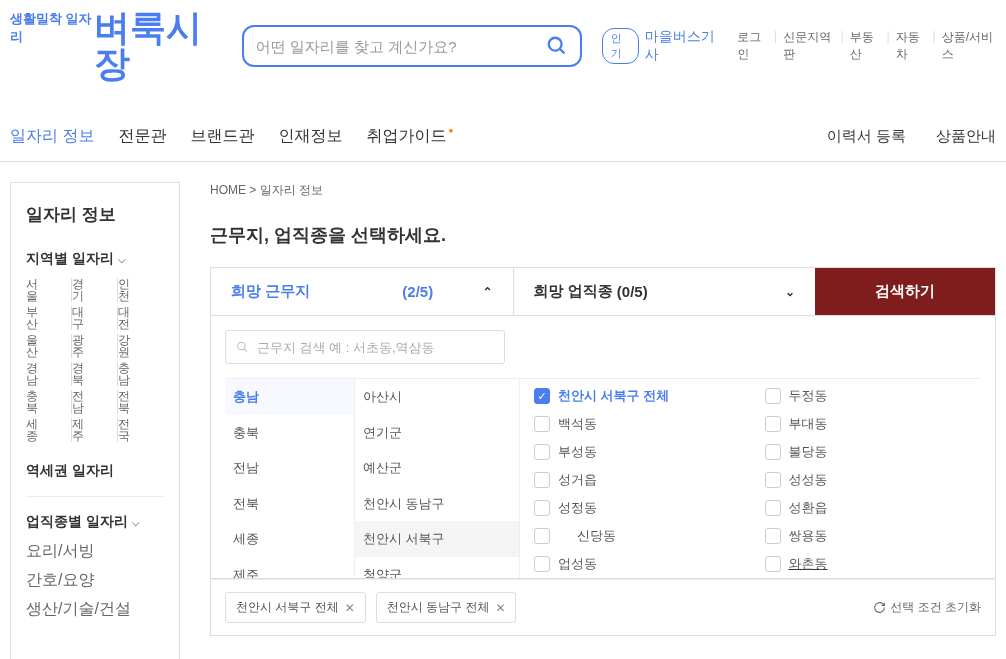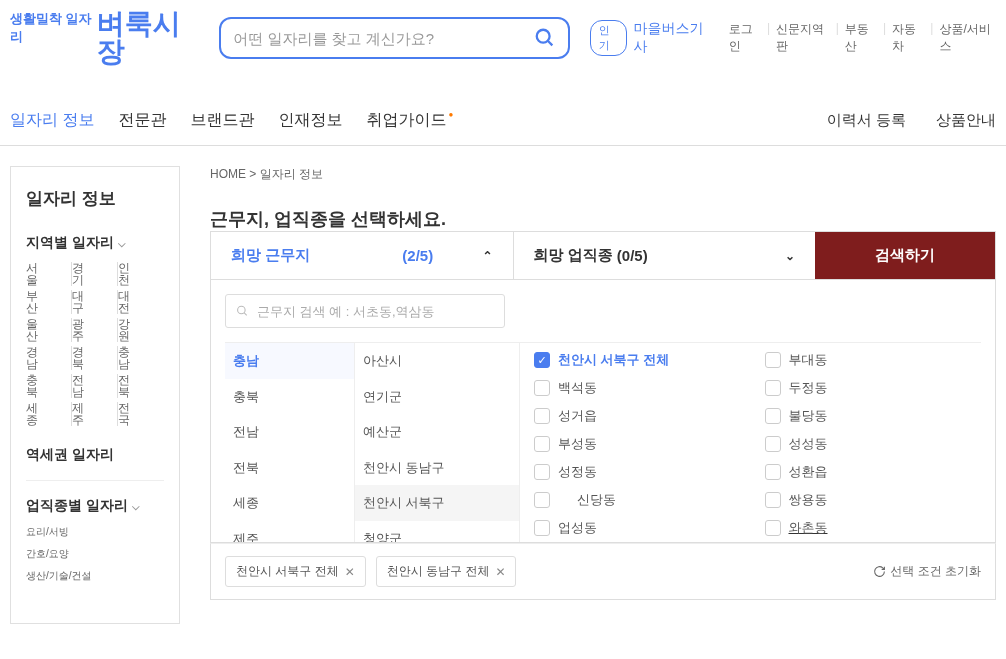--- a/index.html
+++ b/index.html
@@ -2,21 +2,21 @@
 <html><head>
   <meta charset="utf-8">
   <style>
     * { box-sizing: border-box; margin: 0; padding: 0; }
     body { font-family: -apple-system, "Malgun Gothic", sans-serif; font-size: 13px; color: #333; width: 1006px; }
     
     
     .header { display: flex; align-items: center; padding: 10px 10px; gap: 20px; }
     .logo { display: flex; }
     .logo-sub { color: #4a7def; font-size: 13px; font-weight: 600; }
-    .logo-main { color: #4a7def; font-size: 28px; font-weight: 800; line-height: 1; }
+    .logo-main { color: #4a7def; font-size: 36px; font-weight: 800; line-height: 1; }
     .search-box { width: 380px; height: 42px; border: 2px solid #4a7def; border-radius: 12px; display: flex; align-items: center; padding: 0 12px; }
     .search-box input { flex: 1; border: none; outline: none; font-size: 15px; color: #555; }
     .search-box input::placeholder { color: #999; }
     .search-icon { color: #4a7def; }
     .popular-link { display: flex; align-items: center; gap: 6px; }
     .popular-badge { border: 1px solid #4a7def; color: #4a7def; border-radius: 12px; padding: 2px 8px; font-size: 11px; }
     .popular-text { color: #4a7def; font-size: 14px; }
     .top-links { margin-left: auto; display: flex; gap: 6px; font-size: 12px; color: #666; }
     .top-links span.sep { color: #ddd; }
     .top-links span.link { cursor: pointer; }
@@ -37,26 +37,26 @@
     .sidebar-title { font-size: 17px; font-weight: 700; margin-bottom: 24px; }
     .sidebar-section { margin-bottom: 20px; }
     .sidebar-section-title { font-size: 14px; font-weight: 600; margin-bottom: 10px; cursor:pointer; }
     .sidebar-section-title .chev { margin-left: 4px; color: #999; font-size: 10px; }
     .region-grid { display: flex; flex-wrap: wrap; gap: 4px 0; }
     .region-item { width: 33.33%; display: flex; align-items: center; color: #666; font-size: 12px; cursor: pointer; }
     .region-item .lb { border-right: 1px solid #ddd; padding-right: 24px; line-height: 1; }
     .region-item:nth-child(3n) .lb { border-right: none; }
     .sidebar-divider { border: none; border-top: 1px solid #eee; margin: 16px 0; }
     .cat-list { display: flex; flex-direction: column; gap: 8px; }
-    .cat-item { color: #666; font-size: 10px; cursor: pointer; }
+    .cat-item { color: #666; font-size: 16px; cursor: pointer; }
     
     
     .main { flex: 1; }
     .breadcrumb { color: #666; font-size: 12px; margin-bottom: 24px; }
-    .main-title { font-size: 18px; font-weight: 700; }
+    .main-title { font-size: 18px; font-weight: 700; margin-bottom: 20px; }
     
     .filter-head { display: flex; border: 1px solid #ddd; }
     .filter-tab { flex: 1; display: flex; align-items: center; padding: 14px 20px; font-size: 15px; font-weight: 600; cursor: pointer; }
     .filter-tab .cnt { color: #4a7def; }
     .filter-tab.loc { color: #4a7def; gap: 44px; }
     .filter-tab .chev { margin-left: auto; font-size: 12px; color: #333; }
     .filter-tab + .filter-tab { border-left: 1px solid #ddd; }
     .filter-search { width: 180px; background: #7f1d1d; color: #fff; font-size: 15px; font-weight: 600; display: flex; align-items: center; justify-content: center; cursor: pointer; }
     
     .filter-body { border: 1px solid #ddd; border-top: none; padding: 14px 14px 0; }
@@ -251,47 +251,47 @@
               <div class="chk-item" style="margin-bottom: 10px;">
                 <span class="chk on">✓</span>
                 <span class="chk-label on">천안시 서북구 전체</span>
               </div>
               <div class="chk-item" style="margin-bottom: 10px;">
                 <span class="chk"></span>
                 <span class="chk-label">백석동</span>
               </div>
               <div class="chk-item" style="margin-bottom: 10px;">
                 <span class="chk"></span>
+                <span class="chk-label">부성동</span>
+              </div>
+              <div class="chk-item" style="margin-bottom: 10px;">
+                <span class="chk"></span>
                 <span class="chk-label">성거읍</span>
-              </div>
-              <div class="chk-item" style="margin-bottom: 10px;">
-                <span class="chk"></span>
-                <span class="chk-label">부성동</span>
               </div>
               <div class="chk-item" style="margin-bottom: 10px;">
                 <span class="chk"></span>
                 <span class="chk-label">성정동</span>
               </div>
               <div class="chk-item" style="margin-bottom: 10px; gap: 27px;">
                 <span class="chk"></span>
                 <span class="chk-label">신당동</span>
               </div>
               <div class="chk-item" style="margin-bottom: 10px;">
                 <span class="chk"></span>
                 <span class="chk-label">업성동</span>
               </div>
             </div>
           <div class="half" id="col3b">
               <div class="chk-item" style="margin-bottom: 10px;">
                 <span class="chk"></span>
+                <span class="chk-label">두정동</span>
+              </div>
+              <div class="chk-item" style="margin-bottom: 10px;">
+                <span class="chk"></span>
                 <span class="chk-label">부대동</span>
-              </div>
-              <div class="chk-item" style="margin-bottom: 10px;">
-                <span class="chk"></span>
-                <span class="chk-label">두정동</span>
               </div>
               <div class="chk-item" style="margin-bottom: 10px;">
                 <span class="chk"></span>
                 <span class="chk-label">불당동</span>
               </div>
               <div class="chk-item" style="margin-bottom: 10px;">
                 <span class="chk"></span>
                 <span class="chk-label">성성동</span>
               </div>
               <div class="chk-item" style="margin-bottom: 10px;">

